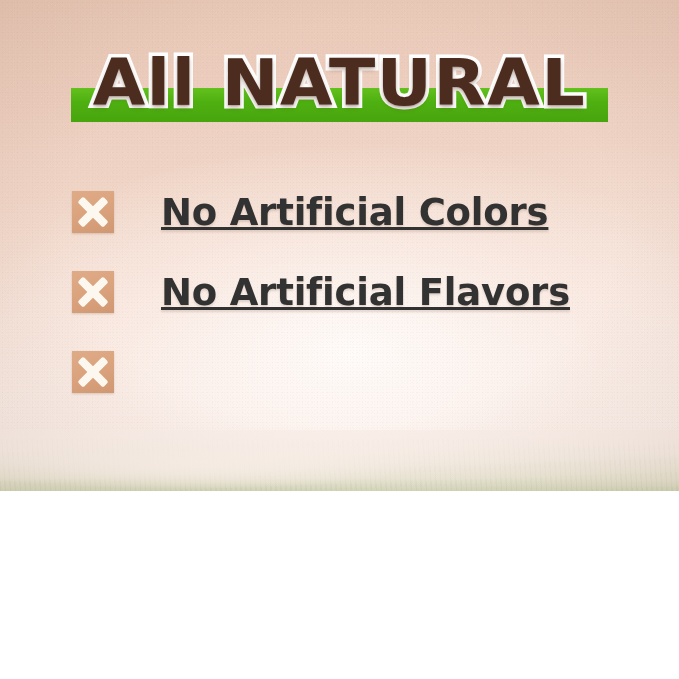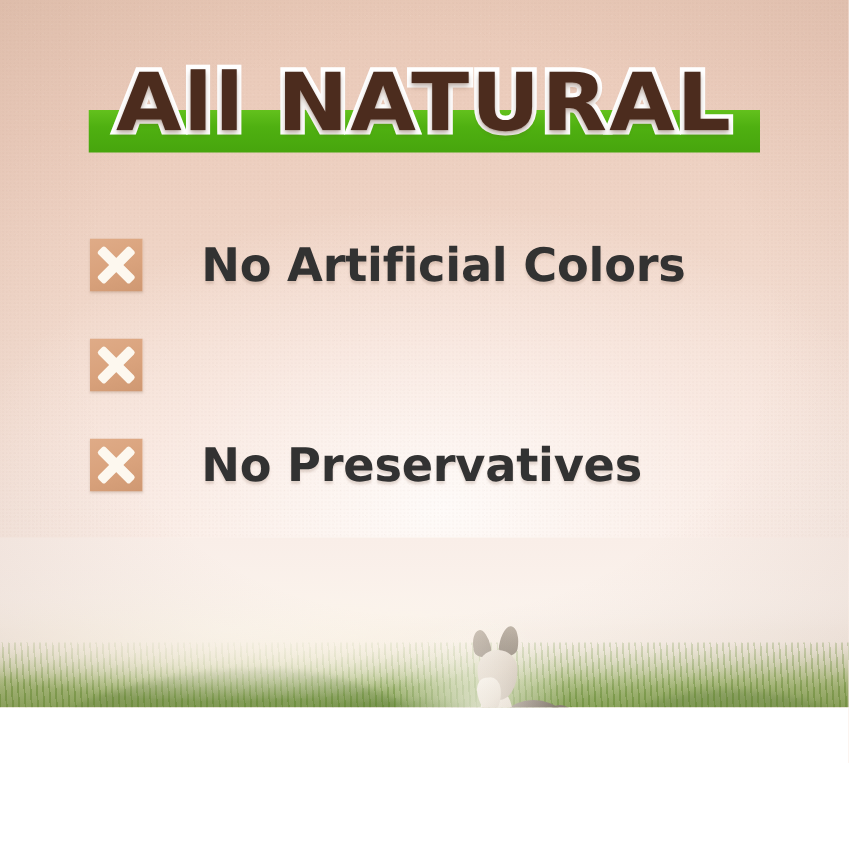--- a/index.html
+++ b/index.html
@@ -4,21 +4,21 @@
 <style>
   html, body {
     margin: 0;
     padding: 0;
     background: #ffffff;
   }
 
   #poster {
     position: relative;
     width: 679px;
-    height: 566px;
+    height: 491px;
     overflow: hidden;
     font-family: "Liberation Sans", sans-serif;
     background: #ecd0c1;
   }
 
   
   .bg-base {
     position: absolute;
     inset: 0;
     background:
@@ -417,20 +417,21 @@
 
   .row-label {
     margin-left: 47px;
     font-family: "DejaVu Sans", sans-serif;
     font-size: 37px;
     font-weight: bold;
     color: #323232;
     letter-spacing: -0.2px;
     text-shadow: 0 2px 2px rgba(120,85,65,.20);
     white-space: nowrap;
+    text-decoration: underline;
   }
 </style>
 </head>
 <body>
 
 <div id="poster">
 
   <div class="bg-base"></div>
   <div class="bg-noise"></div>
 
@@ -488,23 +489,23 @@
 
   <div class="list">
 
     <div class="list-row">
       <div class="x-box"></div>
       <div class="row-label">No Artificial Colors</div>
     </div>
 
     <div class="list-row">
       <div class="x-box"></div>
+      <div class="row-label">No Artificial Flavors</div>
     </div>
 
     <div class="list-row">
       <div class="x-box"></div>
-      <div class="row-label">No Preservatives</div>
     </div>
 
 
   </div>
 
 </div>
 
 </body></html>

